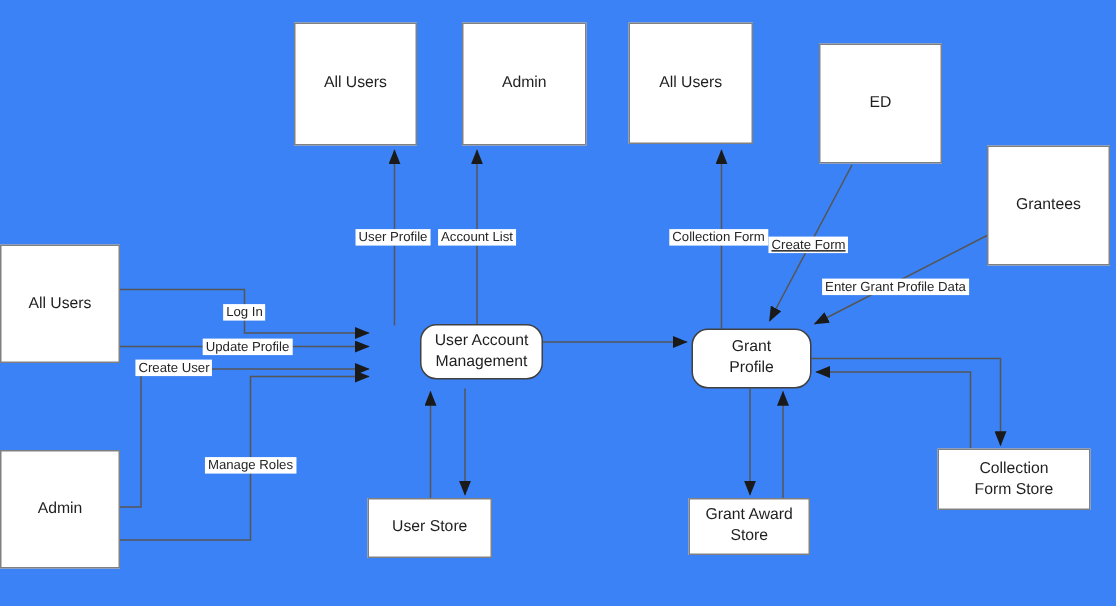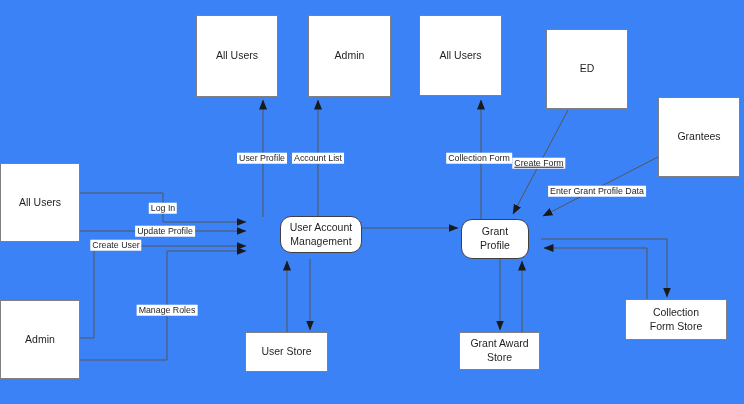--- a/index.html
+++ b/index.html
@@ -72,21 +72,21 @@
   <div class="node entity" style="left:0px;top:163px;width:80px;height:79px;">
     <span>All Users</span>
   </div>
   <div class="node entity" style="left:0px;top:300px;width:80px;height:79px;">
     <span>Admin</span>
   </div>
 
   <div class="node process" style="left:248px;top:216px;width:82px;height:37px;margin-left:32px;">
     <span style="width:74px;">User Account Management</span>
   </div>
-  <div class="node process" style="left:461px;top:219px;width:68px;height:40px;">
+  <div class="node process" style="left:461px;top:219px;width:80px;height:40px;">
     <span style="width:46px;">Grant Profile</span>
   </div>
 
   <div class="node store" style="left:459px;top:332px;width:81px;height:38px;">
     <span style="width:68px;">Grant Award Store</span>
   </div>
   <div class="node store" style="left:245px;top:332px;width:83px;height:40px;">
     <span>User Store</span>
   </div>
   <div class="node store" style="left:625px;top:299px;width:102px;height:41px;">

